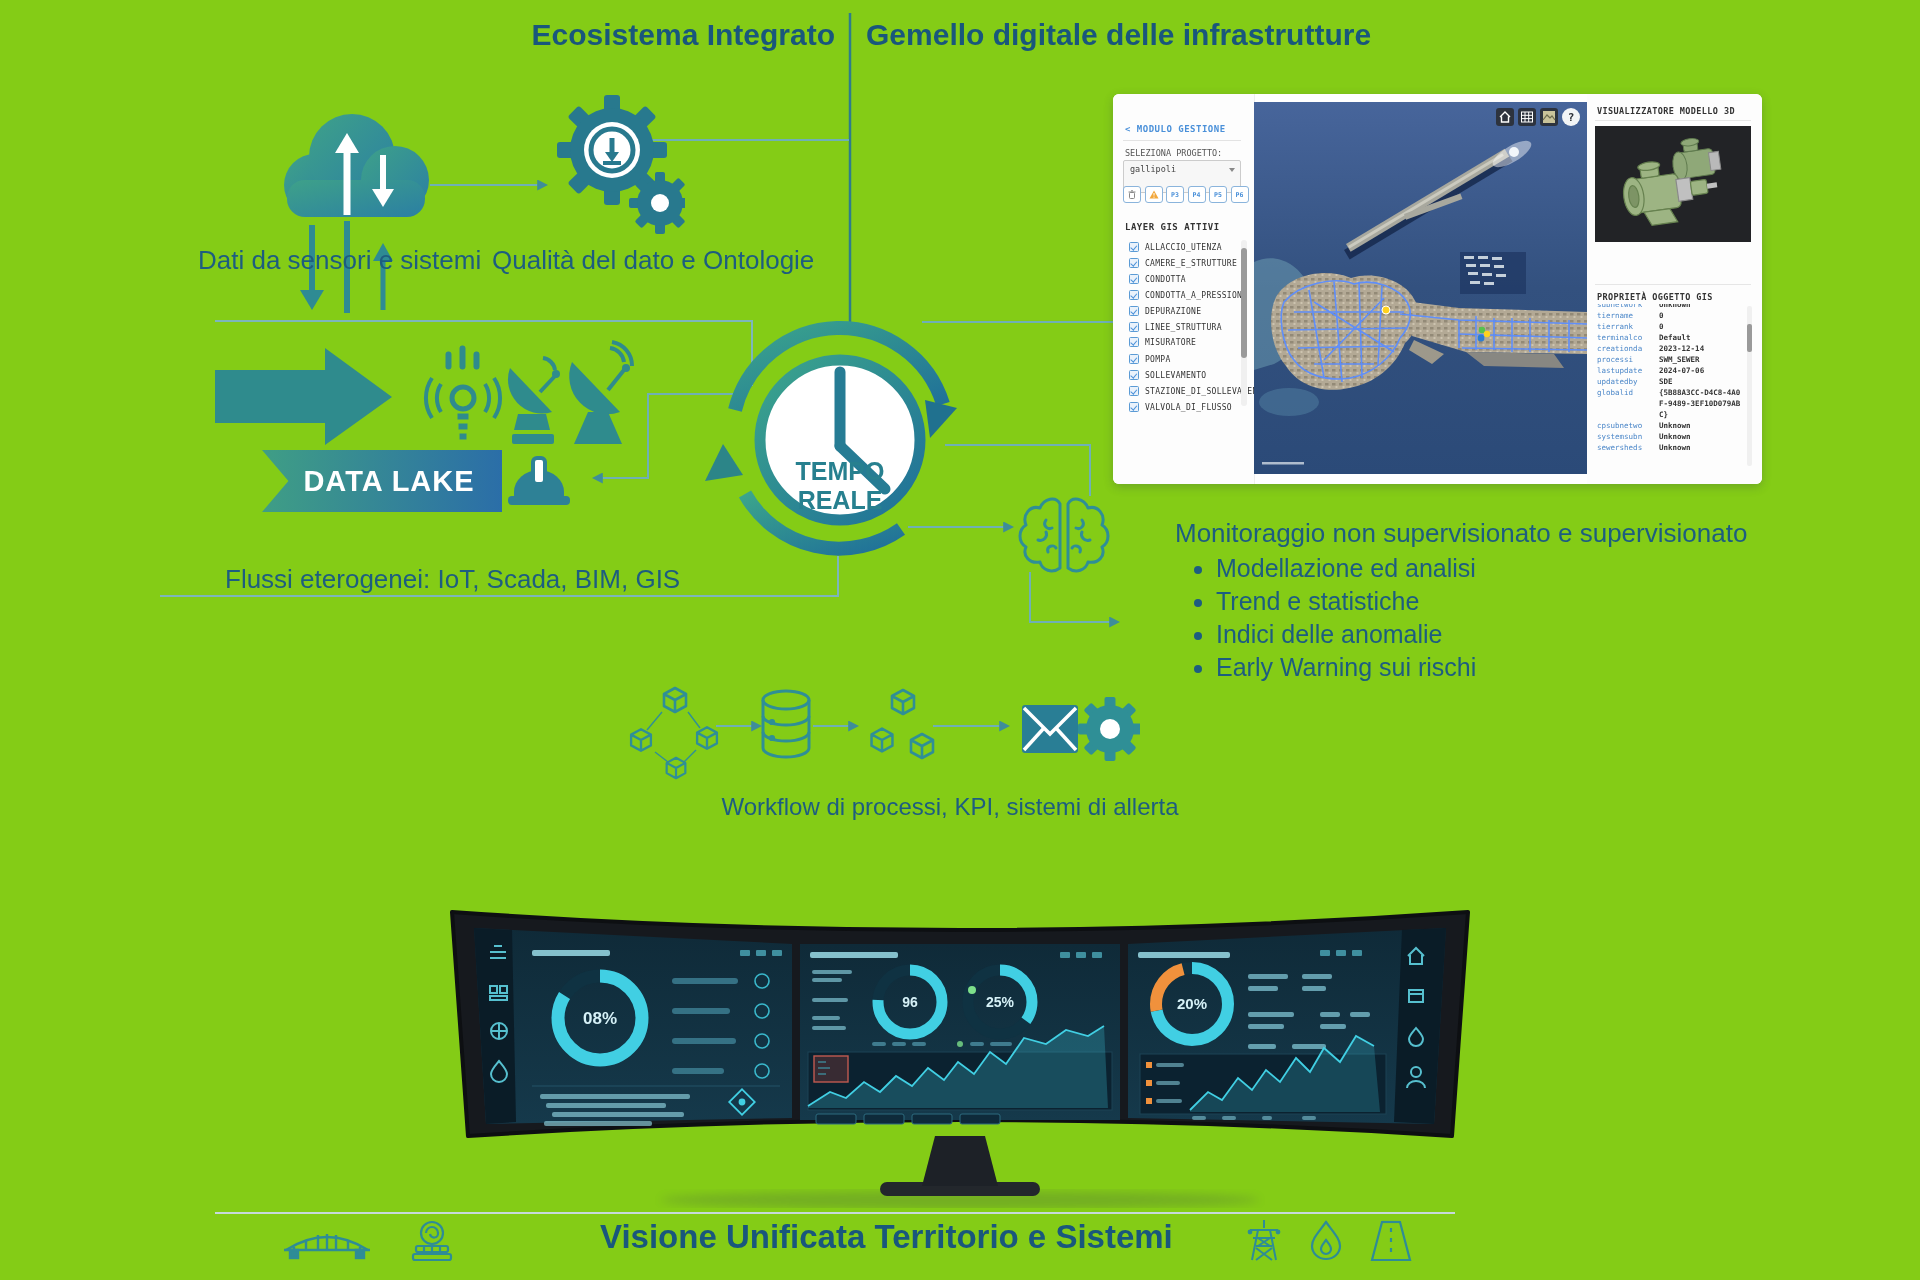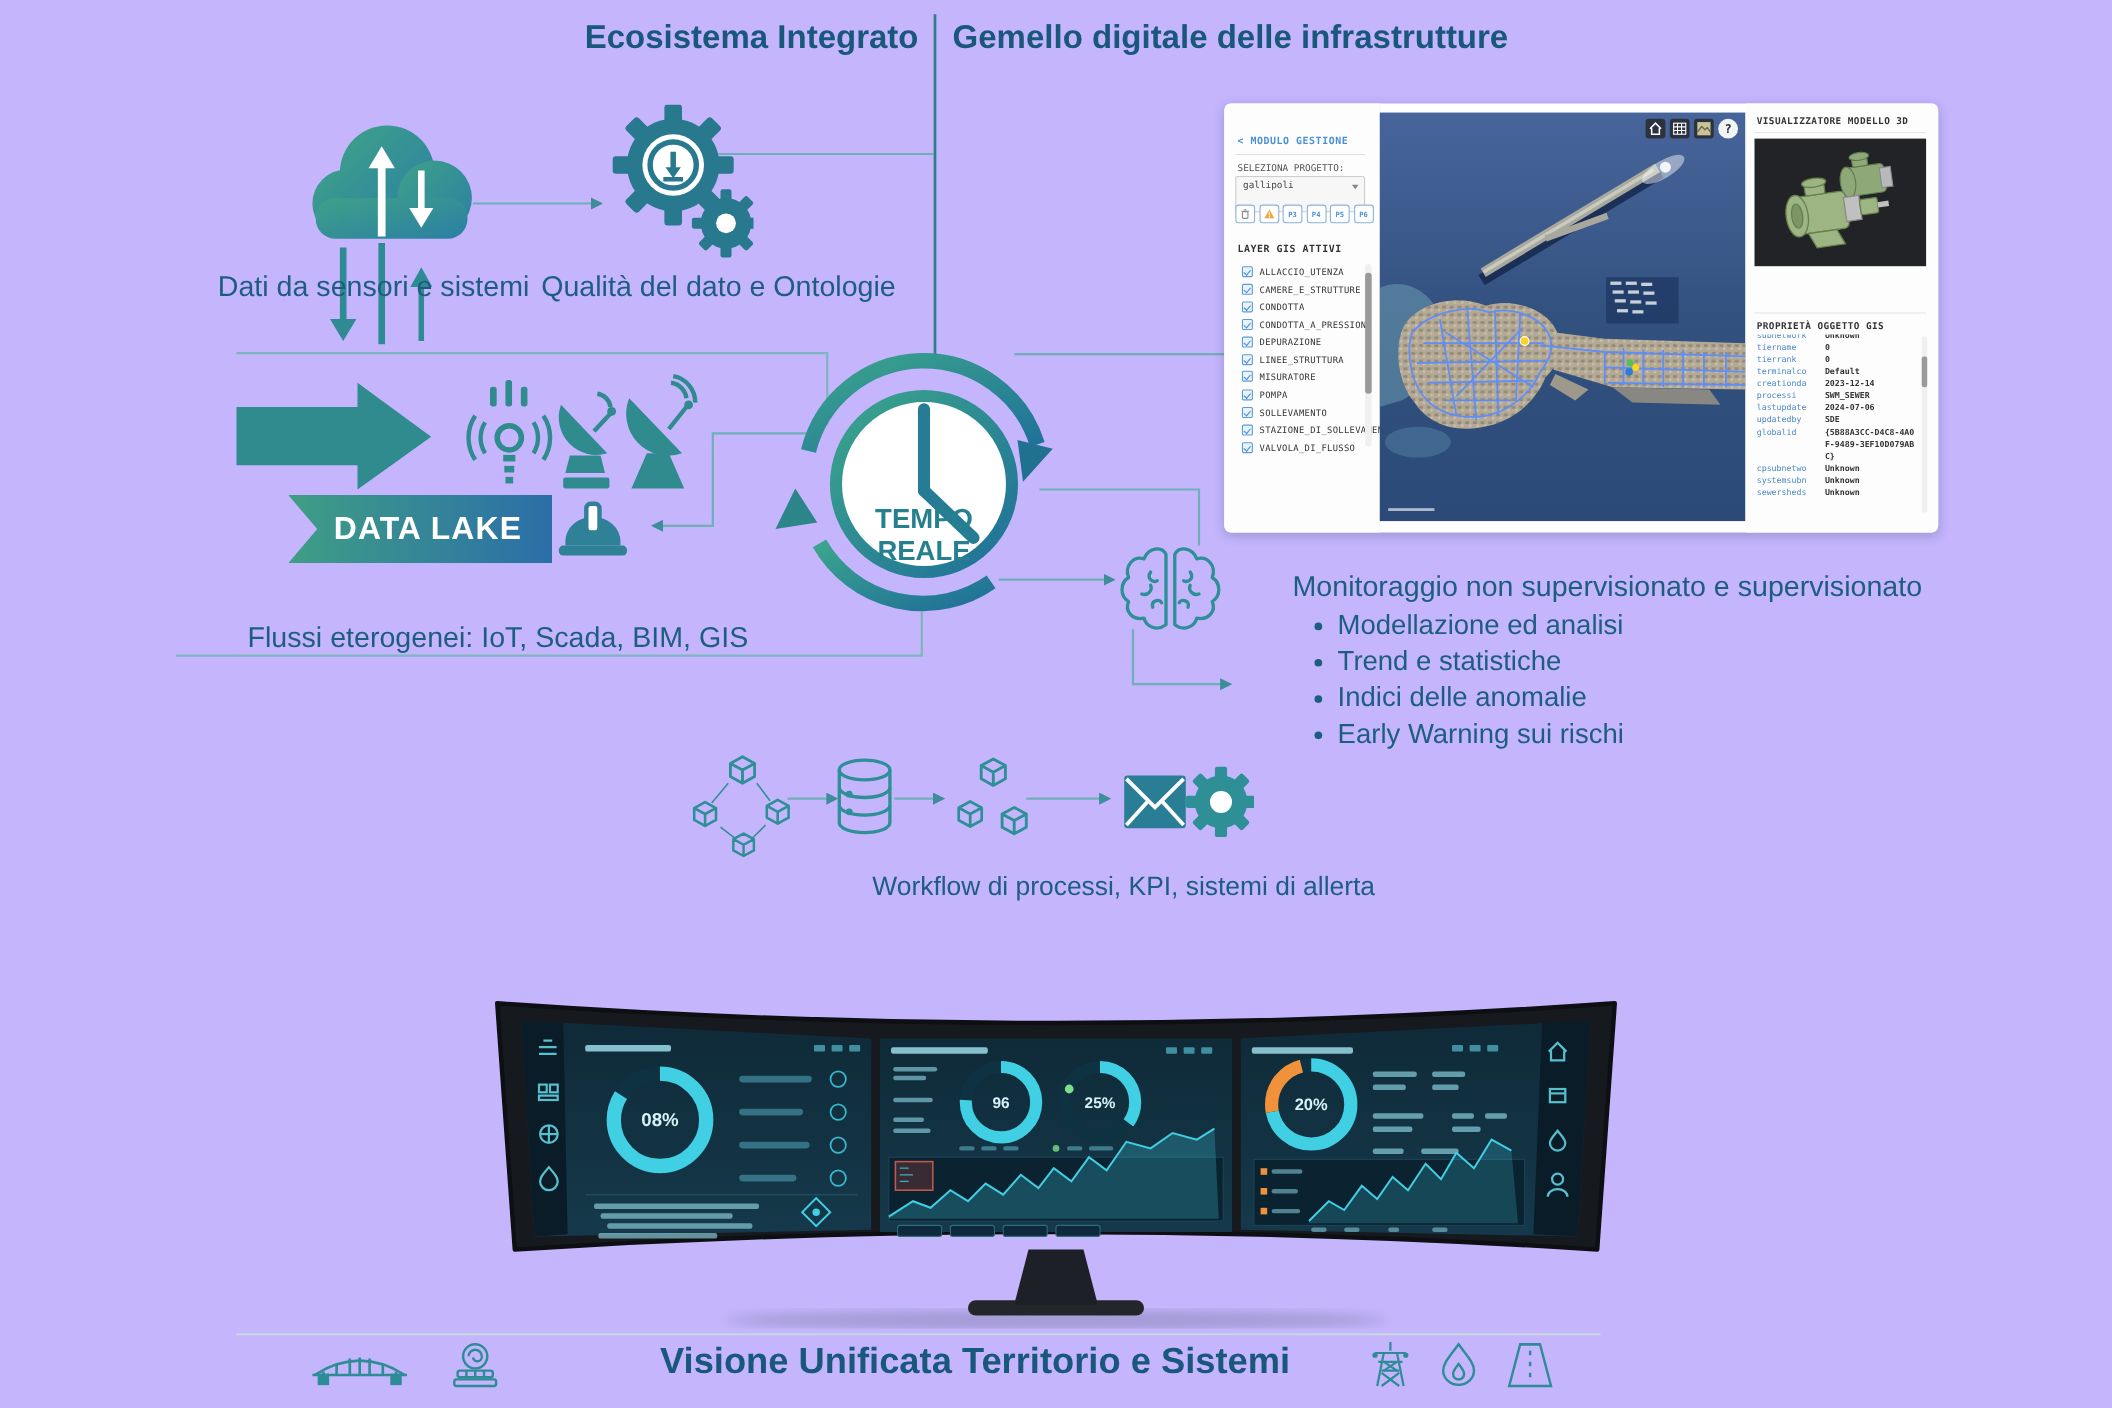--- a/index.html
+++ b/index.html
@@ -1,28 +1,28 @@
 <!DOCTYPE html>
 <html><head>
 <meta charset="utf-8">
 <style>
   html,body{margin:0;padding:0;background:#ffffff;}
-  #stage{position:relative;width:1920px;height:1280px;background:#c4b5fd;overflow:hidden;
+  #stage{position:relative;width:1920px;height:1280px;background:#84cc16;overflow:hidden;
          font-family:"Liberation Sans",sans-serif;color:#1d5d80;}
   .abs{position:absolute;}
   .lbl{color:#1d5d80;font-weight:500;}
   svg{display:block;}
   
   #hdr-left{left:420px;top:18px;width:415px;text-align:right;font-size:30px;font-weight:600;color:#19577c;}
   #hdr-right{left:866px;top:18px;font-size:30px;font-weight:600;color:#19577c;white-space:nowrap;}
   
   #lbl-sensors{left:198px;top:245px;font-size:26px;}
   #lbl-quality{left:492px;top:245px;font-size:26px;}
   #lbl-flows{left:225px;top:564px;font-size:26px;}
-  #lbl-workflow{left:650px;top:793px;width:600px;text-align:right;font-size:24px;}
+  #lbl-workflow{left:650px;top:793px;width:600px;text-align:center;font-size:24px;}
   #mon-title{left:1175px;top:518px;font-size:26px;}
   #mon-list{left:1188px;top:552px;margin:0;padding-left:28px;font-size:25px;line-height:32px;color:#1d5d80;}
   #mon-list li{margin:0 0 1px 0;}
   
   #datalake{left:262px;top:450px;width:240px;height:62px;
     background:linear-gradient(90deg,#3f9e85,#2b6ea8);
     clip-path:polygon(0 0,100% 0,100% 100%,0 100%,11% 50%);
     display:flex;align-items:center;justify-content:center;}
   #datalake span{color:#fff;font-size:29px;font-weight:700;letter-spacing:1px;padding-left:14px;}
   

